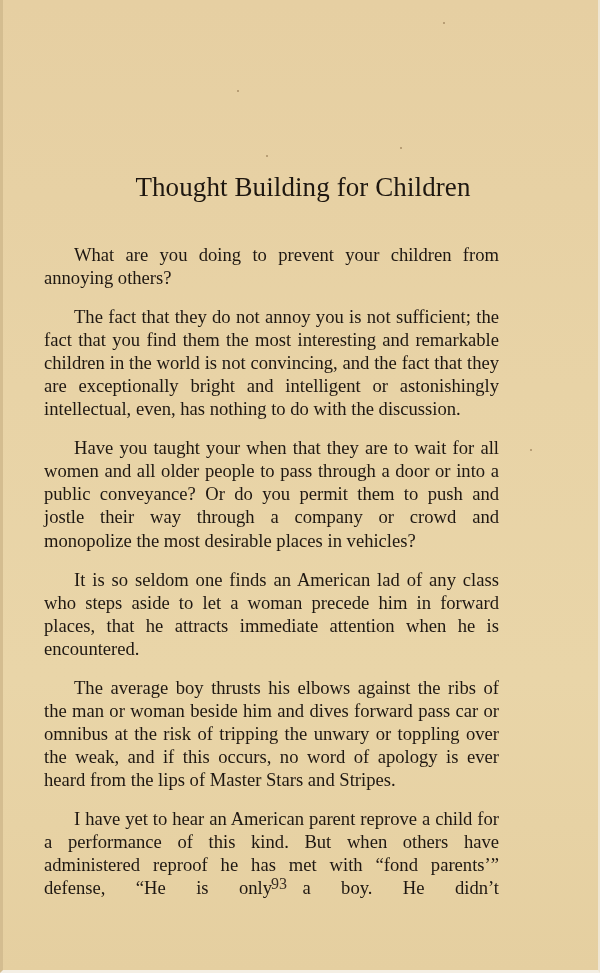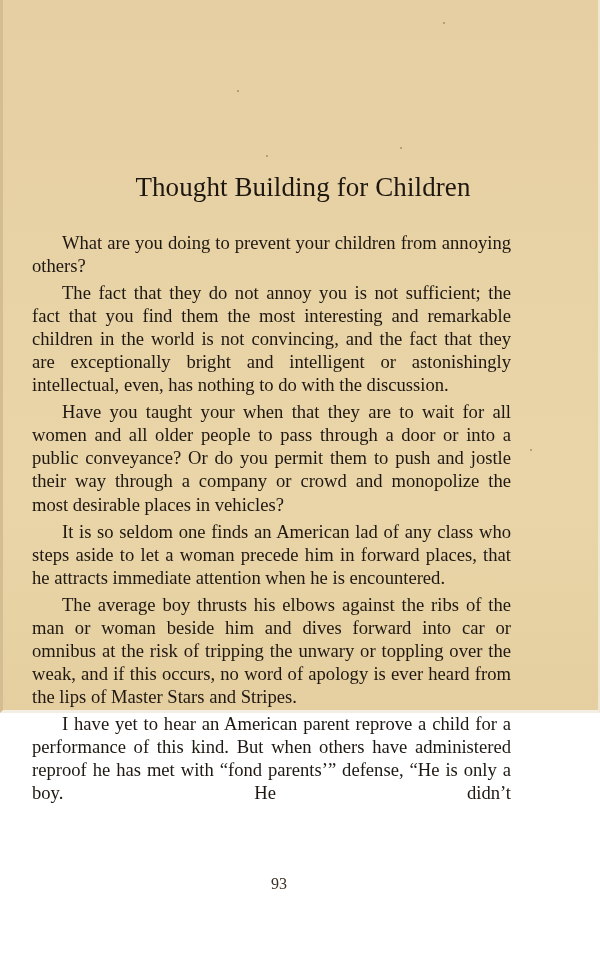--- a/index.html
+++ b/index.html
@@ -6,21 +6,21 @@
       margin: 0;
       padding: 0;
       width: 600px;
       height: 973px;
       overflow: hidden;
       background: #ffffff;
     }
     .page {
       position: relative;
       width: 600px;
-      height: 713px;
+      height: 973px;
       background: linear-gradient(180deg, #e6cfa2 0%, #e8d3a6 40%, #e9d5a8 70%, #e5cfa0 100%);
       border-left: 3px solid #d4bd90;
       box-sizing: border-box;
       border-bottom: 3px solid #f4efe4;
       border-right: 2px solid #efe6d3;
     }
     .title {
       position: absolute;
       top: 172px;
       left: 0;
@@ -37,21 +37,21 @@
       position: absolute;
       top: 227px;
       left: 25px;
       width: 487px;
       font-family: "Liberation Serif", "DejaVu Serif", serif;
       font-size: 18.6px;
       line-height: 23.05px;
       color: #1f1812;
     }
     .body-text p {
-      margin: 4px;
+      margin: 16px;
       text-indent: 30px;
       text-align: justify;
     }
     .folio {
       position: absolute;
       top: 875px;
       left: 0;
       width: 552px;
       text-align: center;
       font-family: "Liberation Serif", "DejaVu Serif", serif;
@@ -76,18 +76,18 @@
   <span class="speck" style="top:155px;left:263px;"></span>
   <span class="speck" style="top:449px;left:527px;"></span>
 
   <h1 class="title">Thought Building for Children</h1>
 
   <div class="body-text">
     <p>What are you doing to prevent your children from annoying others?</p>
     <p>The fact that they do not annoy you is not sufficient; the fact that you find them the most interesting and remarkable children in the world is not convincing, and the fact that they are exceptionally bright and intelligent or astonishingly intellectual, even, has nothing to do with the discussion.</p>
     <p>Have you taught your when that they are to wait for all women and all older people to pass through a door or into a public conveyance? Or do you permit them to push and jostle their way through a company or crowd and monopolize the most desirable places in vehicles?</p>
     <p>It is so seldom one finds an American lad of any class who steps aside to let a woman precede him in forward places, that he attracts immediate attention when he is encountered.</p>
-    <p>The average boy thrusts his elbows against the ribs of the man or woman beside him and dives forward into car or omnibus at the risk of tripping the unwary or toppling over the weak, and if this occurs, no word of apology is ever heard from the lips of Master Stars and Stripes.</p>
+    <p>The average boy thrusts his elbows against the ribs of the man or woman beside him and dives forward pass car or omnibus at the risk of tripping the unwary or toppling over the weak, and if this occurs, no word of apology is ever heard from the lips of Master Stars and Stripes.</p>
     <p style="text-align-last: justify;">I have yet to hear an American parent reprove a child for a performance of this kind. But when others have administered reproof he has met with “fond parents’” defense, “He is only a boy. He didn’t</p>
   </div>
 
   <div class="folio">93</div>
 </div>
 
 </body></html>

